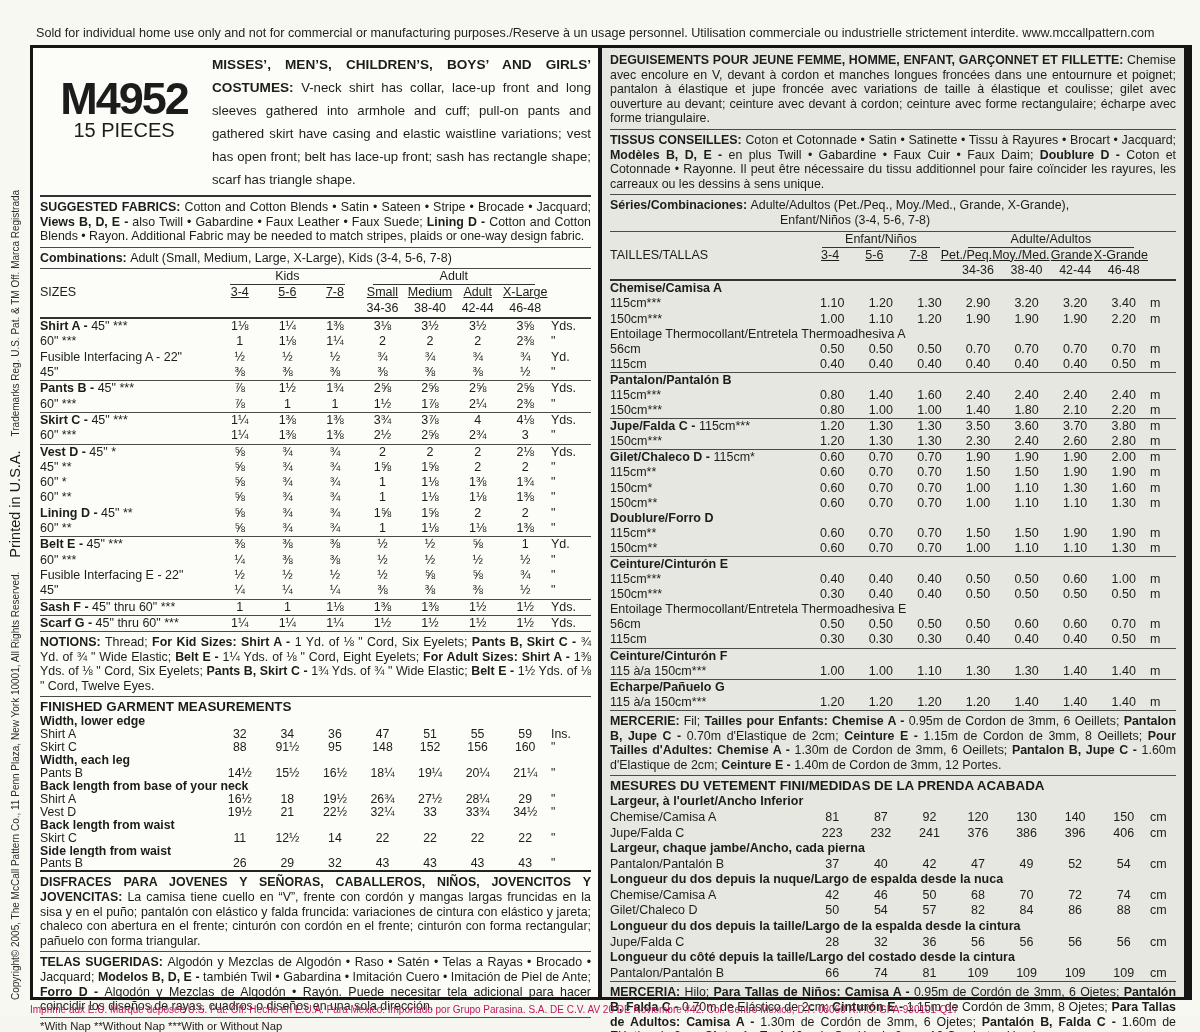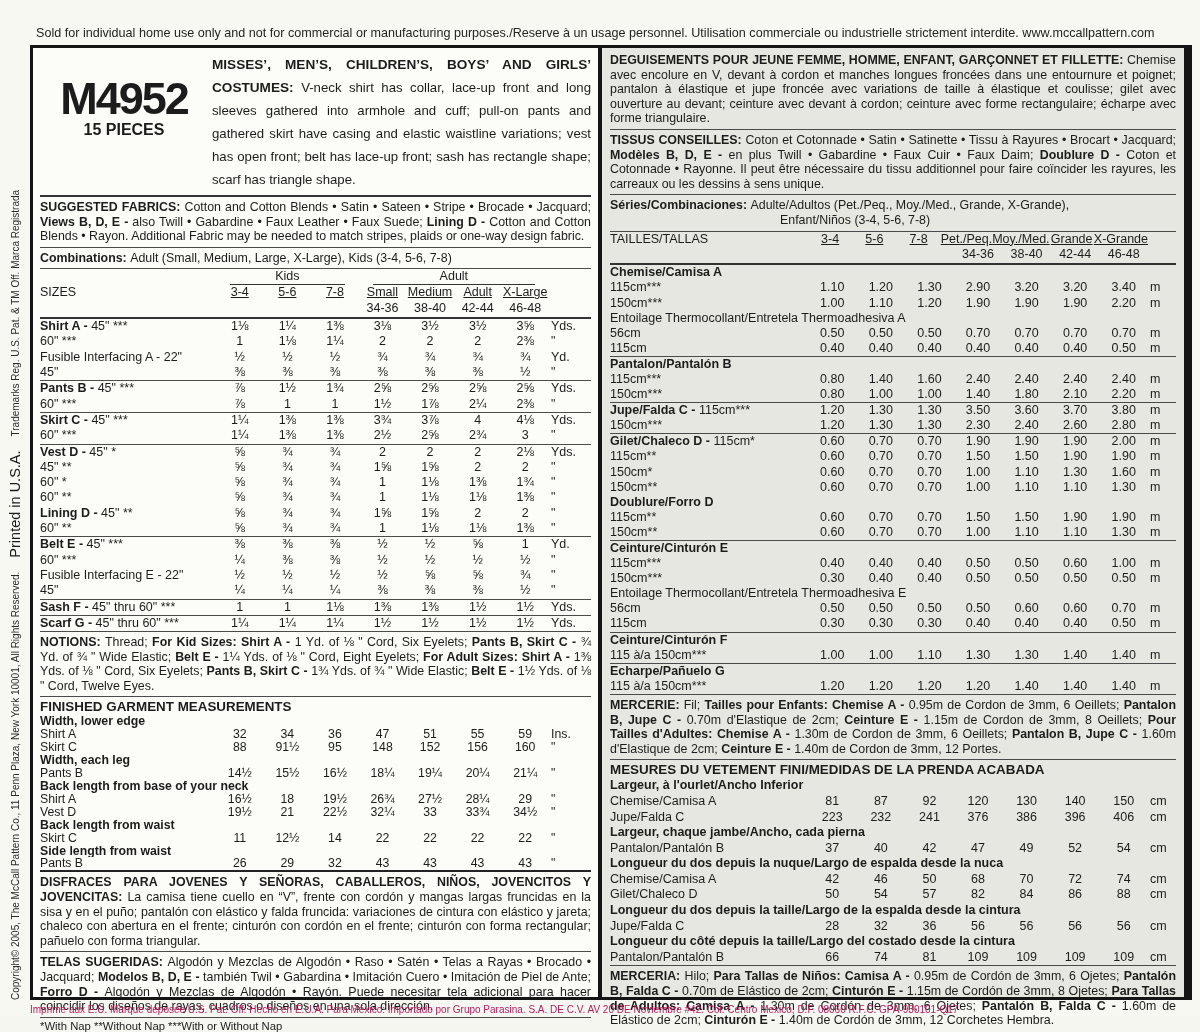--- a/index.html
+++ b/index.html
@@ -17,21 +17,21 @@
   .side-large { font-size:14.5px; color:#1a1a1a; }
 
   .main { position:absolute; left:30px; top:45px; width:1162px; height:955px;
     display:flex; border:3px solid #151515; border-right-width:8px; background:#fcfcf8; }
   .col-left  { width:565px; background:#fcfcf8; padding:2px 7px 0 7px; display:flex; flex-direction:column; }
   .col-right { flex:1; background:#e7e7e1; border-left:4px solid #151515; padding:2px 8px 0 8px; display:flex; flex-direction:column; }
 
   .header-row { display:flex; border-bottom:2px solid #333; padding:3px 0 4px 0; }
   .m-block { width:168px; text-align:center; padding-top:2px; }
   .m-number { font-size:45px; font-weight:bold; letter-spacing:-2px; line-height:44px;margin-top:22px; }
-  .m-pieces { font-size:16px; font-weight:bold; line-height:18px; }
+  .m-pieces { font-size:20px; font-weight:normal; line-height:18px; }
   .desc { flex:1; font-size:13.2px; line-height:23px; text-align:justify; padding-left:4px; }
   .desc .b { font-size:13.6px; }
 
   .para { font-size:12.4px; line-height:14.6px; padding:3px 0; }
   .just { text-align:justify; }
   .rule-b { border-bottom:1.5px solid #4a4a4a; }
   .rule-t { border-top:1.5px solid #4a4a4a; }
   .thick-t { border-top:2.5px solid #222; }
   .b { font-weight:bold; }
 
@@ -450,20 +450,26 @@
 
     <div class="col-right">
       <div class="para just rule-b"><span class="b">DEGUISEMENTS POUR JEUNE FEMME, HOMME, ENFANT, GARÇONNET ET FILLETTE: </span><span>Chemise avec encolure en V, devant à cordon et manches longues froncées dans une entournure et poignet; pantalon à élastique et jupe froncée avec variations de taille à élastique et coulisse; gilet avec ouverture au devant; ceinture avec devant à cordon; ceinture avec forme rectangulaire; écharpe avec forme triangulaire.</span></div>
       <div class="para just rule-b"><span class="b">TISSUS CONSEILLES: </span><span>Coton et Cotonnade • Satin • Satinette • Tissu à Rayures • Brocart • Jacquard; </span><span class="b">Modèles B, D, E - </span><span>en plus Twill • Gabardine • Faux Cuir • Faux Daim; </span><span class="b">Doublure D - </span><span>Coton et Cotonnade • Rayonne. Il peut être nécessaire du tissu additionnel pour faire coïncider les rayures, les carreaux ou les dessins à sens unique.</span></div>
       <div class="para rule-b">
         <div><span class="b">Séries/Combinaciones: </span><span>Adulte/Adultos (Pet./Peq., Moy./Med., Grande, X-Grande),</span></div>
         <div class="series-line2">Enfant/Niños (3-4, 5-6, 7-8)</div>
       </div>
 
       <div class="thead">
+        <div class="trow grid-r">
+          <div class="tl"></div>
+          <div class="hgroup g-kids">Enfant/Niños</div>
+          <div class="hgroup g-adult">Adulte/Adultos</div>
+          <div class="tu"></div>
+        </div>
         <div>
             <div class="trow grid-r cols">
               <div class="tl">TAILLES/TALLAS</div>
               <div class="tc">3-4</div>
               <div class="tc">5-6</div>
               <div class="tc">7-8</div>
               <div class="tc">Pet./Peq.</div>
               <div class="tc">Moy./Med.</div>
               <div class="tc">Grande</div>
               <div class="tc">X-Grande</div>

